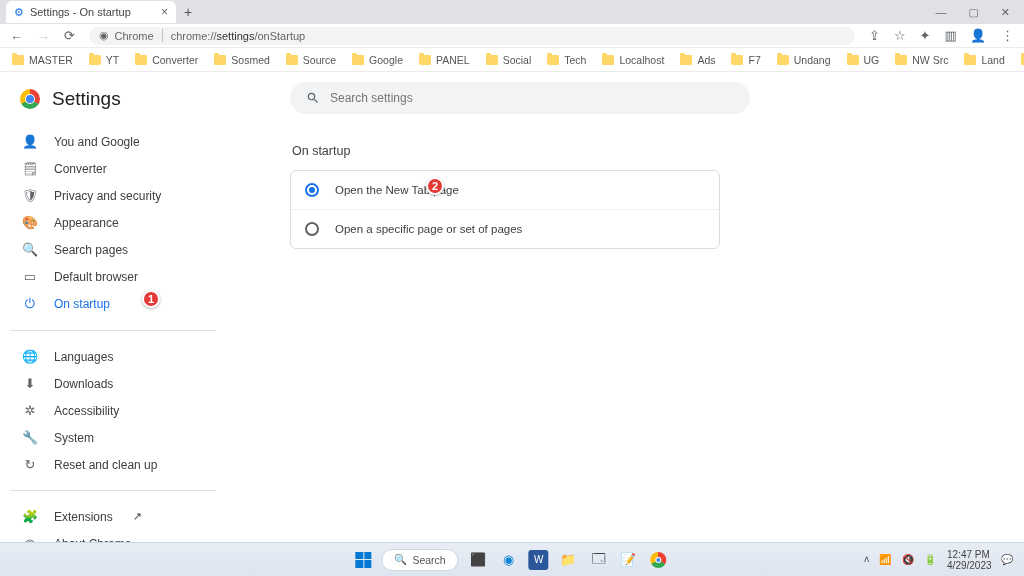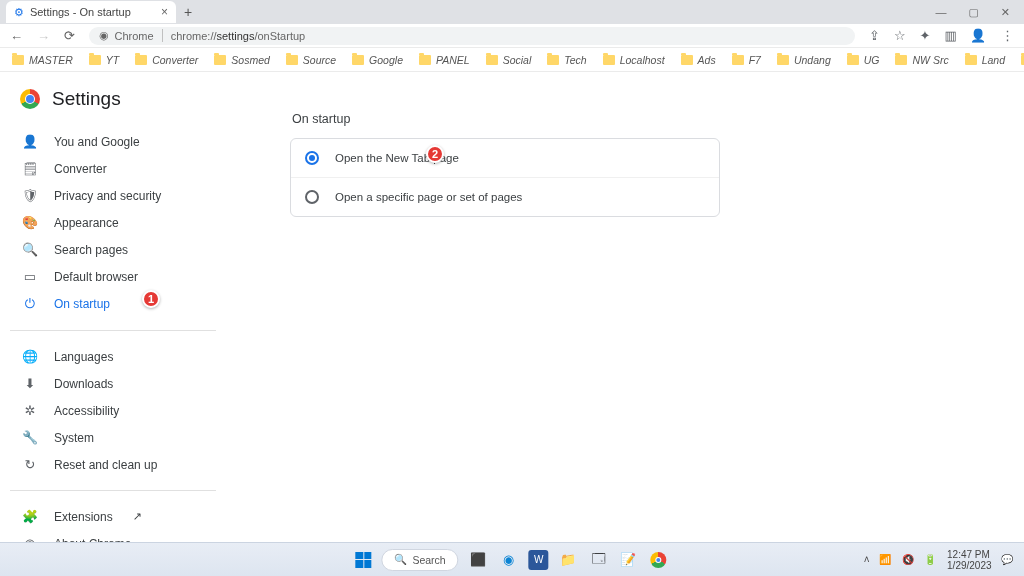--- a/index.html
+++ b/index.html
@@ -17,21 +17,21 @@
 .toolbar { height: 24px; background: #fff; display: flex; align-items: center; gap: 14px; padding: 0 10px; border-bottom: 1px solid #ebebeb; }
 .toolbar .nav-icn { color: #616161; font-size: 13px; }
 .toolbar .nav-icn.disabled { opacity: .35; }
 .addr { flex: 1; display: flex; align-items: center; background: #f1f3f4; height: 18px; border-radius: 10px; padding: 0 10px; font-size: 11px; color: #666; gap: 8px; }
 .addr .url .bold { color: #333; font-weight: 500; }
 .addr .pre { border-right: 1px solid #c0c0c0; padding-right: 8px; display:flex; align-items:center; gap:6px;}
 .tbar-icn { display: flex; gap: 14px; color: #5f6368; font-size: 13px; }
 
 
 .bookmarks { height: 24px; background: #fff; display: flex; align-items: center; gap: 16px; padding: 0 12px; font-size: 10.5px; color: #555; border-bottom: 1px solid #ebebeb; overflow:hidden; }
-.bm { display: flex; align-items: center; gap: 5px; white-space: nowrap; font-style: italic; }
+.bm { display: flex; align-items: center; gap: 5px; white-space: nowrap; }
 .bm .f { width: 12px; height: 10px; background: #ffd768; border-radius: 1px; display:inline-block; position: relative; }
 .bm .f::before { content:""; position:absolute; top:-2px; left:0; width:5px; height:2px; background:#ffd768; border-radius:1px 1px 0 0;}
 
 
 .content { display: flex; height: calc(576px - 24px - 24px - 24px - 34px); }
 .side { width: 230px; padding: 12px 0; }
 .logo-row { display: flex; align-items: center; gap: 12px; padding: 4px 20px 14px; }
 .chrome-logo { width: 20px; height: 20px; border-radius: 50%; background: conic-gradient(#ea4335 0 120deg, #34a853 120deg 240deg, #fbbc05 240deg 360deg); position: relative; }
 .chrome-logo::after { content:""; position:absolute; inset:5px; background:#fff; border-radius:50%; }
 .chrome-logo::before { content:""; position:absolute; inset:6px; background:#4285f4; border-radius:50%; z-index:1; }
@@ -182,20 +182,26 @@
           <span class="ext-link">↗</span>
         </div>
         <div class="nav-item">
           <span class="icnw">◉</span>
           <span>About Chrome</span>
         </div>
       </div>
   </div>
 
   <div class="main">
+    <div class="search-box">
+      <svg viewBox="0 0 24 24">
+          <path d="M15.5 14h-.79l-.28-.27A6.471 6.471 0 0016 9.5 6.5 6.5 0 109.5 16c1.61 0 3.09-.59 4.23-1.57l.27.28v.79l5 4.99L20.49 19l-4.99-5zm-6 0C7.01 14 5 11.99 5 9.5S7.01 5 9.5 5 14 7.01 14 9.5 11.99 14 9.5 14z"></path>
+        </svg>
+      <input placeholder="Search settings" style="">
+    </div>
     <div class="sect-title">On startup</div>
     <div class="card" id="radio-card">
         <div class="radio-row">
           <span class="radio checked"></span>
           <span>Open the New Tab page</span>
           <span class="badge" style="left: 135px; top: 6px;">2</span>
         </div>
         <div class="radio-row">
           <span class="radio"></span>
           <span>Open a specific page or set of pages</span>
@@ -223,17 +229,17 @@
         <span class="chrome-logo" style="width:16px;height:16px"></span>
       </span>
   </div>
   <div class="tb-right">
     <span>˄</span>
     <span>📶</span>
     <span>🔇</span>
     <span>🔋</span>
     <div class="tb-time">
       <div>12:47 PM</div>
-      <div>1/29/2023</div>
+      <div>4/29/2023</div>
     </div>
     <span>💬</span>
   </div>
 </div>
 
 </body></html>

